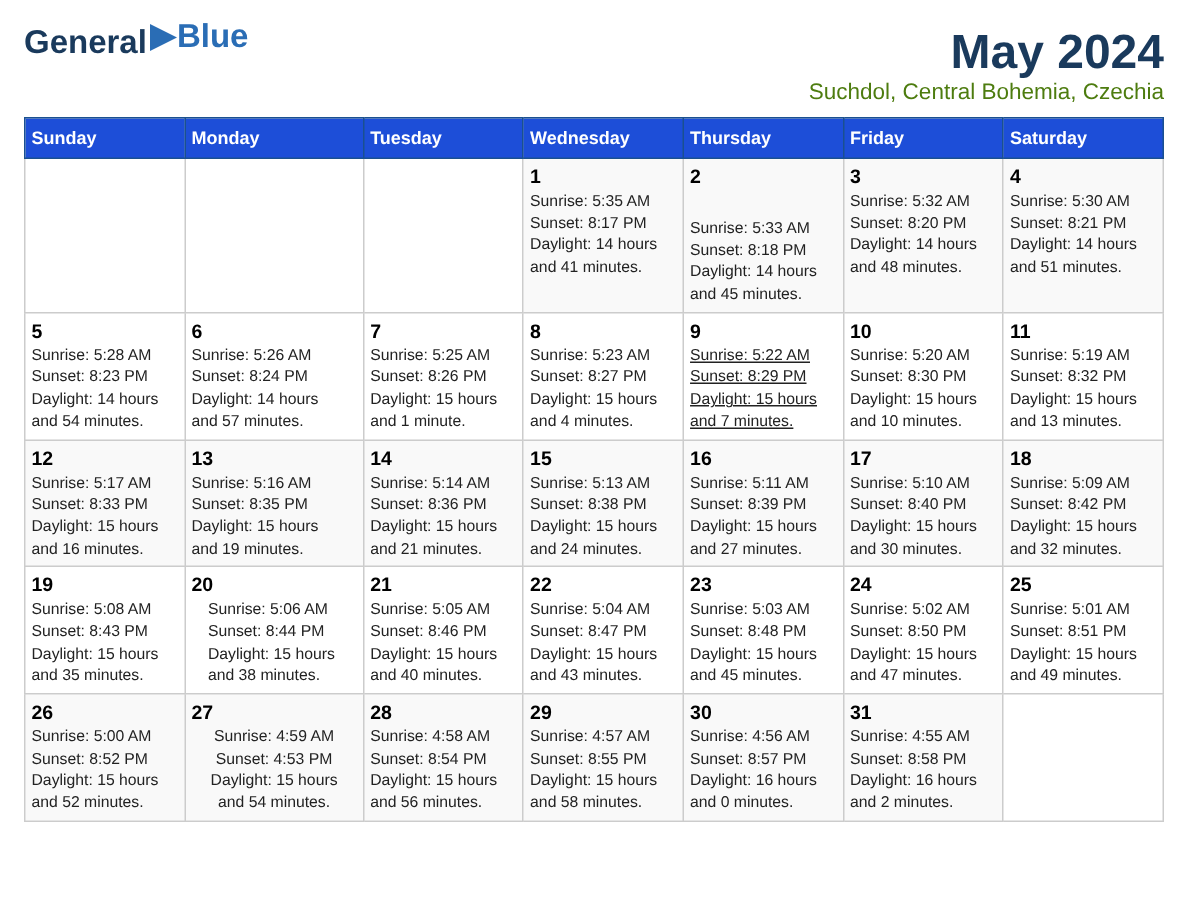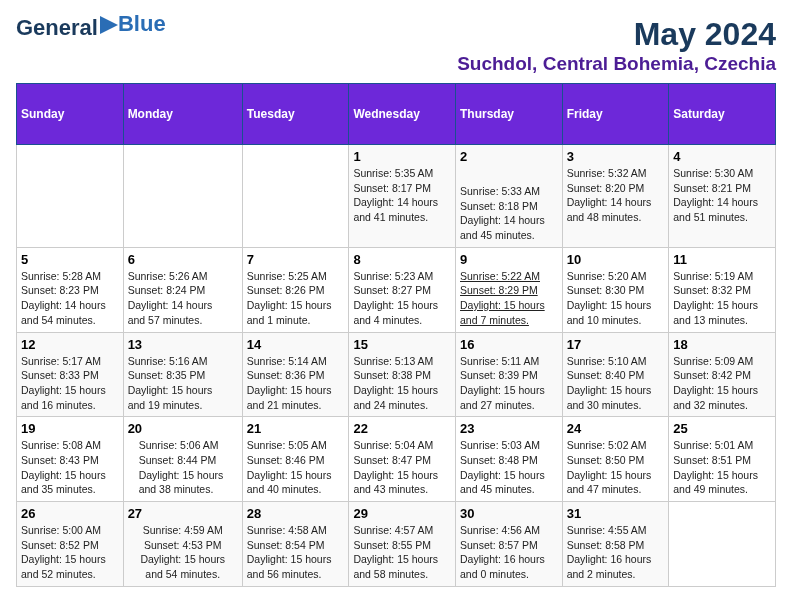--- a/index.html
+++ b/index.html
@@ -22,31 +22,31 @@
       align-items: flex-start;
     }
     .logo-text {
       font-size: 22px;
       font-weight: bold;
       color: #1a3a5c;
       line-height: 1.1;
     }
     .title-block { text-align: right; }
     .title-block h1 { font-size: 32px; color: #1a3a5c; font-weight: bold; }
-    .title-block h2 { font-size: 19px; color: #4c1d95; font-weight: bold; }
+    .title-block h2 { font-size: 15px; color: #4d7c0f; font-weight: normal; }
     table {
       width: 100%;
       border-collapse: collapse;
       font-size: 11px;
     }
     thead tr th {
-      background: #6d28d9;
+      background: #1d4ed8;
       color: #fff;
       text-align: left;
-      padding: 23px 4px;
+      padding: 6px 4px;
       font-size: 12px;
       border: 1px solid #1a5090;
     }
     tbody tr td {
       border: 1px solid #ccc;
       vertical-align: top;
       padding: 4px;
       min-height: 70px;
       background: #fff;
     }

